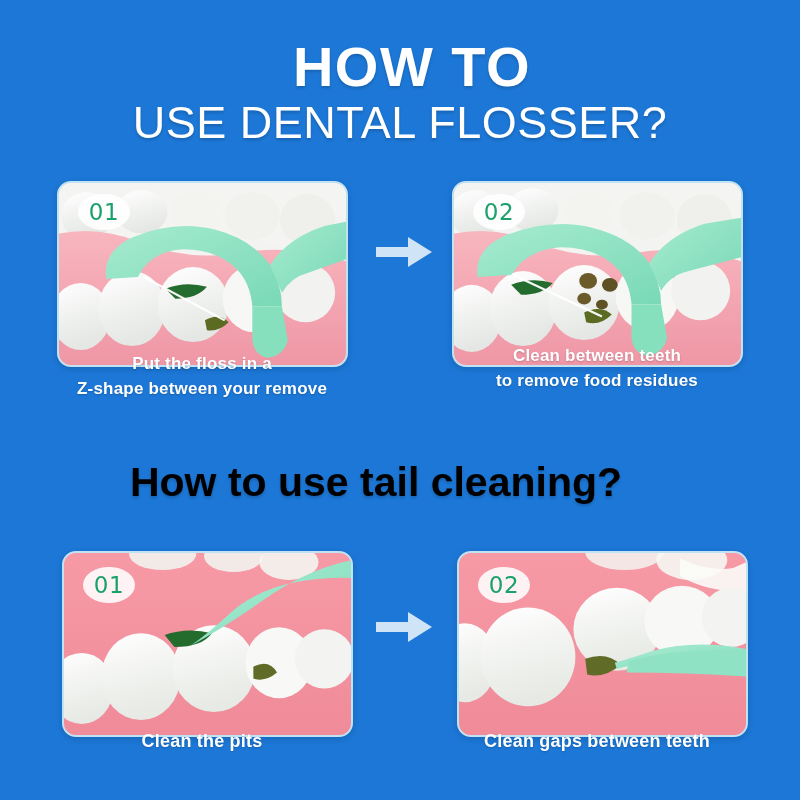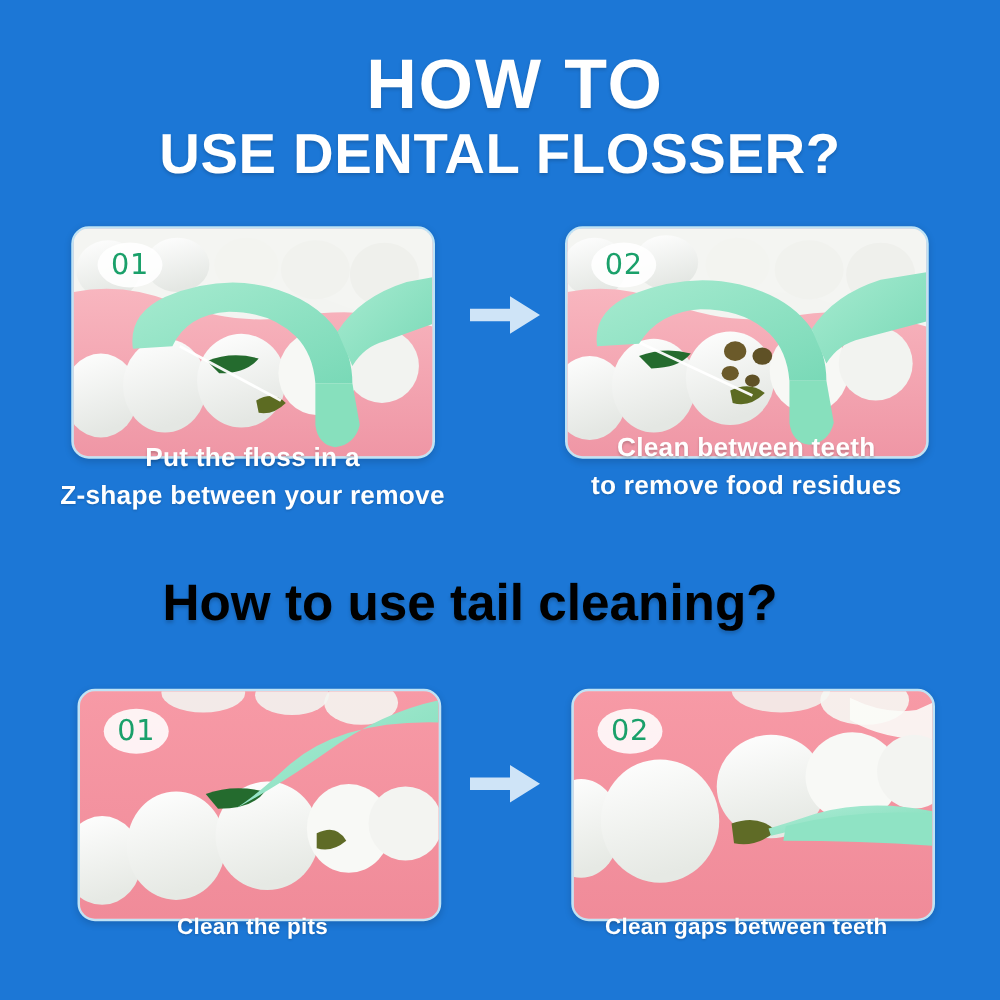--- a/index.html
+++ b/index.html
@@ -41,21 +41,21 @@
     letter-spacing: 1.5px;
     line-height: 1.02;
     text-shadow: 0 2px 3px rgba(0,0,0,0.18);
     margin-left: 24px;
   }
 
   .title-line2 {
     display: block;
     color: #ffffff;
     font-size: 45px;
-    font-weight: bold;
+    font-weight: normal;
     letter-spacing: 0.5px;
     line-height: 1.25;
     text-shadow: 0 2px 3px rgba(0,0,0,0.18);
   }
 
   .section2-title {
     position: absolute;
     top: 459px;
     left: 0;
     width: 752px;
@@ -117,21 +117,21 @@
   }
   #arrow-1 { left: 376px; top: 235px; }
   #arrow-2 { left: 376px; top: 610px; }
   .arrow svg { display: block; width: 100%; height: 100%; }
 
   
   .caption {
     position: absolute;
     color: #ffffff;
     text-align: center;
-    font-size: 21px;
+    font-size: 17px;
     font-weight: bold;
     line-height: 1.45;
     text-shadow: 0 1px 2px rgba(0,0,0,0.20);
     letter-spacing: 0.2px;
   }
 
   #caption-1 { left: 42px;  top: 352px; width: 320px; }
   #caption-2 { left: 437px; top: 344px; width: 320px; }
   #caption-3 { left: 42px;  top: 728px; width: 320px; font-size: 18px; }
   #caption-4 { left: 437px; top: 728px; width: 320px; font-size: 18px; }

